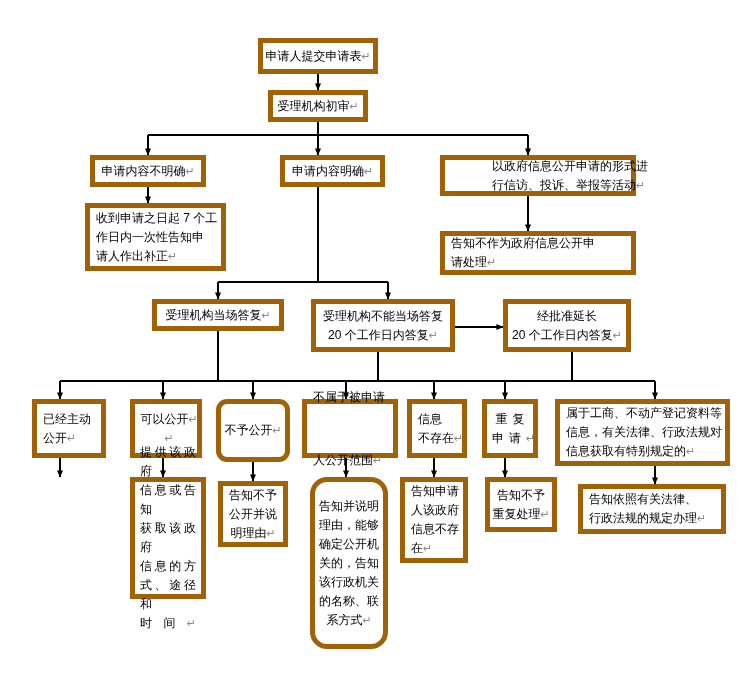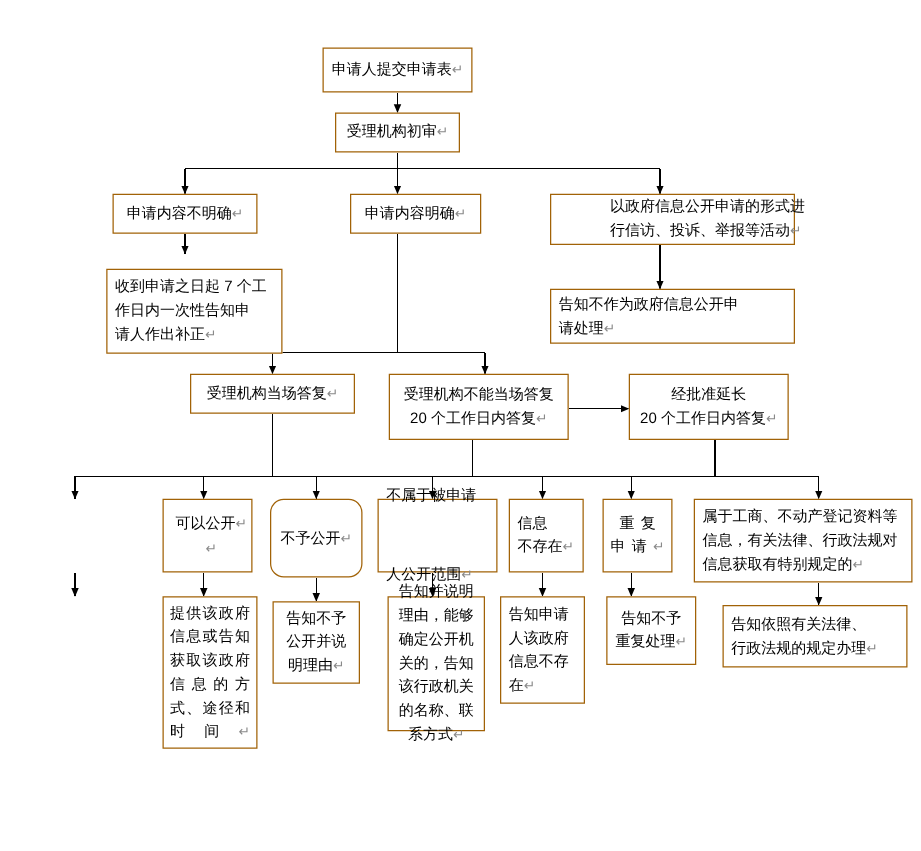--- a/index.html
+++ b/index.html
@@ -22,21 +22,21 @@
     position: absolute;
     left: 0;
     top: 0;
     width: 737px;
     height: 681px;
     pointer-events: none;
   }
   .node {
     position: absolute;
     box-sizing: border-box;
-    border: 1px solid #a16207;
+    border: 5px solid #a16207;
     background: #ffffff;
     display: flex;
     flex-direction: column;
     justify-content: center;
     color: #000000;
     font-size: 12px;
     line-height: 19px;
     z-index: 2;
   }
   .node .ln {
@@ -126,21 +126,21 @@
 
   <div class="node c" style="left:280px; top:155px; width:105px; height:32px;">
     <span class="ln">申请内容明确<span class="pilcrow">↵</span></span>
   </div>
 
   <div class="node l" style="left:440px; top:155px; width:196px; height:41px;padding-left:41px;">
     <span class="ln">以政府信息公开申请的形式进</span>
     <span class="ln">行信访、投诉、举报等活动<span class="pilcrow">↵</span></span>
   </div>
 
-  <div class="node l" style="left:85px; top:203px; width:141px; height:68px;margin-top:12px;">
+  <div class="node l" style="left:85px; top:203px; width:141px; height:68px;">
     <span class="ln">收到申请之日起 7 个工</span>
     <span class="ln">作日内一次性告知申</span>
     <span class="ln">请人作出补正<span class="pilcrow">↵</span></span>
   </div>
 
   <div class="node c" style="left:152px; top:299px; width:132px; height:32px;">
     <span class="ln">受理机构当场答复<span class="pilcrow">↵</span></span>
   </div>
 
   <div class="node l" style="left:440px; top:231px; width:196px; height:44px;">
@@ -151,20 +151,24 @@
   <div class="node c" style="left:311px; top:299px; width:144px; height:53px;">
     <span class="ln">受理机构不能当场答复</span>
     <span class="ln">20 个工作日内答复<span class="pilcrow">↵</span></span>
   </div>
 
   <div class="node c" style="left:503px; top:299px; width:128px; height:53px;">
     <span class="ln">经批准延长</span>
     <span class="ln">20 个工作日内答复<span class="pilcrow">↵</span></span>
   </div>
 
+  <div class="node l" style="left:32px; top:399px; width:74px; height:59px;">
+    <span class="ln">已经主动</span>
+    <span class="ln">公开<span class="pilcrow">↵</span></span>
+  </div>
 
   <div class="node l" style="left:130px; top:399px; width:72px; height:59px;align-items:center;">
     <span class="ln">可以公开<span class="pilcrow">↵</span></span>
     <span class="ln"><span class="pilcrow">↵</span></span>
   </div>
 
   <div class="node c" style="left:216px; top:399px; width:74px; height:63px;border-radius:11px;">
     <span class="ln">不予公开<span class="pilcrow">↵</span></span>
   </div>
 
@@ -198,21 +202,21 @@
     <span class="ln">式、途径和</span>
     <span class="ln">时间<span class="pilcrow">↵</span></span>
   </div>
 
   <div class="node c" style="left:218px; top:481px; width:70px; height:66px;">
     <span class="ln">告知不予</span>
     <span class="ln">公开并说</span>
     <span class="ln">明理由<span class="pilcrow">↵</span></span>
   </div>
 
-  <div class="node c" style="left:310px; top:477px; width:78px; height:108px;">
+  <div class="node c" style="left:310px; top:477px; width:78px; height:172px;border-radius:17px;">
     <span class="ln">告知并说明</span>
     <span class="ln">理由，能够</span>
     <span class="ln">确定公开机</span>
     <span class="ln">关的，告知</span>
     <span class="ln">该行政机关</span>
     <span class="ln">的名称、联</span>
     <span class="ln">系方式<span class="pilcrow">↵</span></span>
   </div>
 
   <div class="node l" style="left:400px; top:477px; width:68px; height:86px;">

